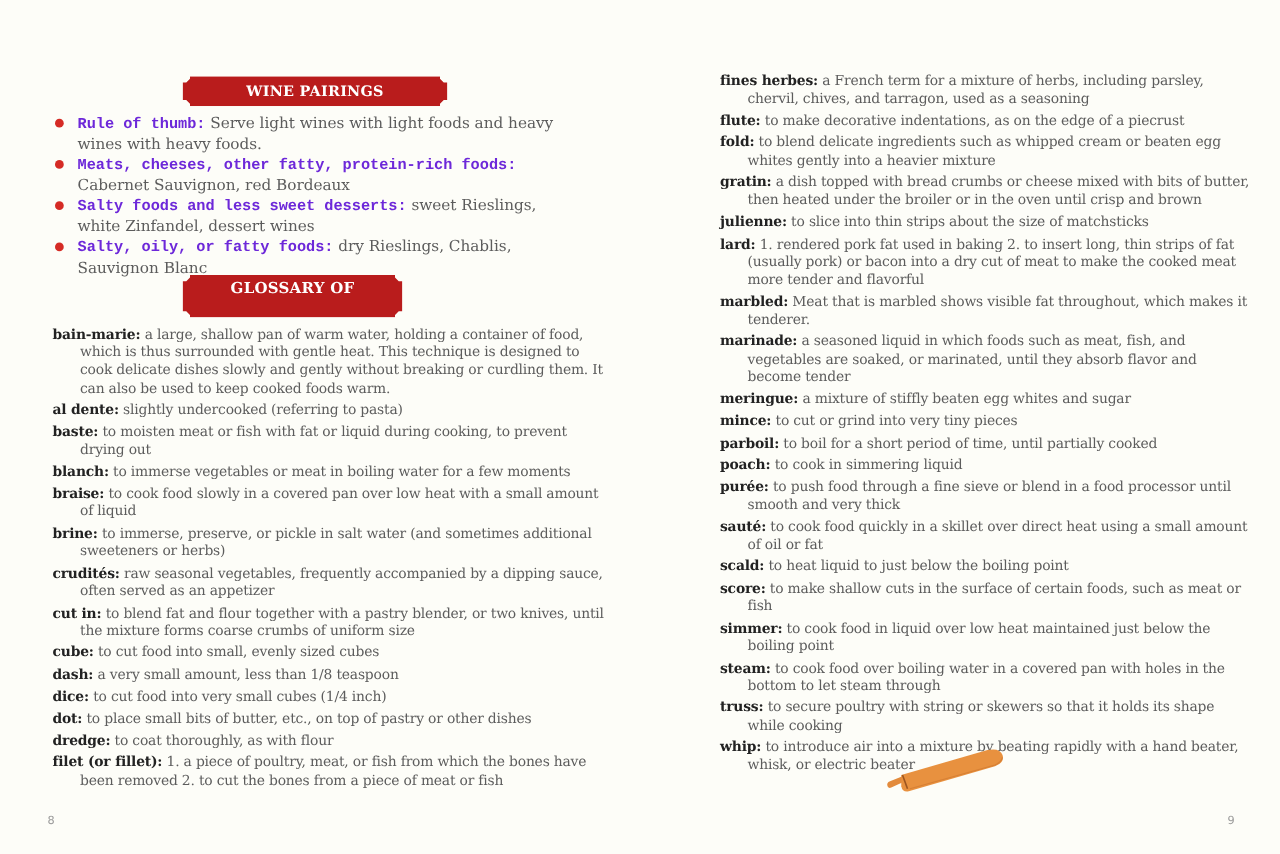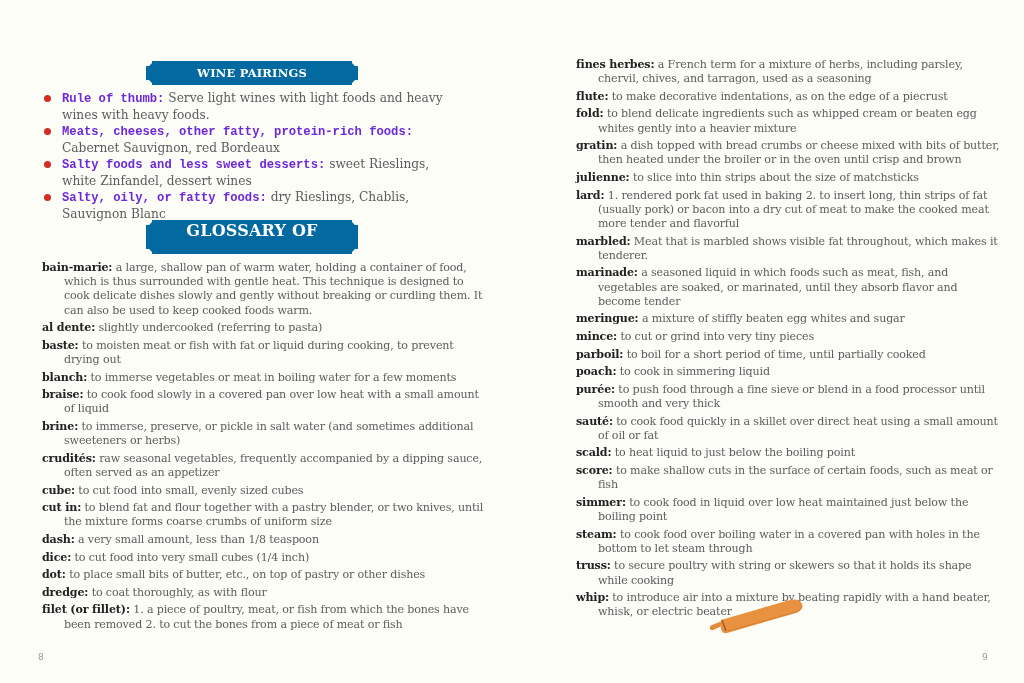--- a/index.html
+++ b/index.html
@@ -10,38 +10,38 @@
       color: #5a5a5a;
       position: relative;
     }
     .spread { position: absolute; inset: 0; }
     .page { position: absolute; top: 0; height: 683px; }
     .page-left { left: 0; width: 512px; }
     .page-right { left: 512px; width: 512px; }
 
     .banner {
       position: absolute;
-      background: #0369a1;
+      background: #b91c1c;
       color: #fff;
       font-family: "DejaVu Serif", serif;
       font-weight: bold;
       text-align: center;
       letter-spacing: 0.2px;
       
       clip-path: polygon(
         6px 0, calc(100% - 6px) 0,
         calc(100% - 6px) 2px, calc(100% - 3px) 5px, 100% 5px,
         100% calc(100% - 5px), calc(100% - 3px) calc(100% - 5px), calc(100% - 6px) calc(100% - 2px),
         calc(100% - 6px) 100%, 6px 100%,
         6px calc(100% - 2px), 3px calc(100% - 5px), 0 calc(100% - 5px),
         0 5px, 3px 5px, 6px 2px
       );
     }
     .banner-wine { left: 146px; top: 61px; width: 212px; height: 24px; font-size: 11.5px; line-height: 24px; }
-    .banner-glossary { left: 146px; top: 220px; width: 212px; height: 34px; font-size: 16px; line-height: 13.5px; padding-top: 4px; }
+    .banner-glossary { left: 146px; top: 220px; width: 176px; height: 34px; font-size: 12px; line-height: 13.5px; padding-top: 4px; }
 
     .bullets { position: absolute; left: 44px; top: 91px; width: 420px; list-style: none; }
     .bullets li {
       position: relative;
       padding-left: 18px;
       font-size: 12.2px;
       line-height: 15.5px;
       margin-bottom: 1px;
       color: #5c5c5c;
     }
@@ -121,22 +121,22 @@
     </div>
 
     <div class="glossary glossary-left">
       <p class="entry"><span class="term">bain-marie:</span><span> a large, shallow pan of warm water, holding a container of food, which is thus surrounded with gentle heat. This technique is designed to cook delicate dishes slowly and gently without breaking or curdling them. It can also be used to keep cooked foods warm.</span></p>
       <p class="entry"><span class="term">al dente:</span><span> slightly undercooked (referring to pasta)</span></p>
       <p class="entry"><span class="term">baste:</span><span> to moisten meat or fish with fat or liquid during cooking, to prevent drying out</span></p>
       <p class="entry"><span class="term">blanch:</span><span> to immerse vegetables or meat in boiling water for a few moments</span></p>
       <p class="entry"><span class="term">braise:</span><span> to cook food slowly in a covered pan over low heat with a small amount of liquid</span></p>
       <p class="entry"><span class="term">brine:</span><span> to immerse, preserve, or pickle in salt water (and sometimes additional sweeteners or herbs)</span></p>
       <p class="entry"><span class="term">crudités:</span><span> raw seasonal vegetables, frequently accompanied by a dipping sauce, often served as an appetizer</span></p>
+      <p class="entry"><span class="term">cut in:</span><span> to blend fat and flour together with a pastry blender, or two knives, until the mixture forms coarse crumbs of uniform size</span></p>
       <p class="entry"><span class="term">cube:</span><span> to cut food into small, evenly sized cubes</span></p>
-      <p class="entry"><span class="term">cut in:</span><span> to blend fat and flour together with a pastry blender, or two knives, until the mixture forms coarse crumbs of uniform size</span></p>
       <p class="entry"><span class="term">dash:</span><span> a very small amount, less than 1/8 teaspoon</span></p>
       <p class="entry"><span class="term">dice:</span><span> to cut food into very small cubes (1/4 inch)</span></p>
       <p class="entry"><span class="term">dot:</span><span> to place small bits of butter, etc., on top of pastry or other dishes</span></p>
       <p class="entry"><span class="term">dredge:</span><span> to coat thoroughly, as with flour</span></p>
       <p class="entry"><span class="term">filet (or fillet):</span><span> 1. a piece of poultry, meat, or fish from which the bones have been removed 2. to cut the bones from a piece of meat or fish</span></p>
     </div>
 
     <div class="page-number pn-left">8</div>
   </div>
 

